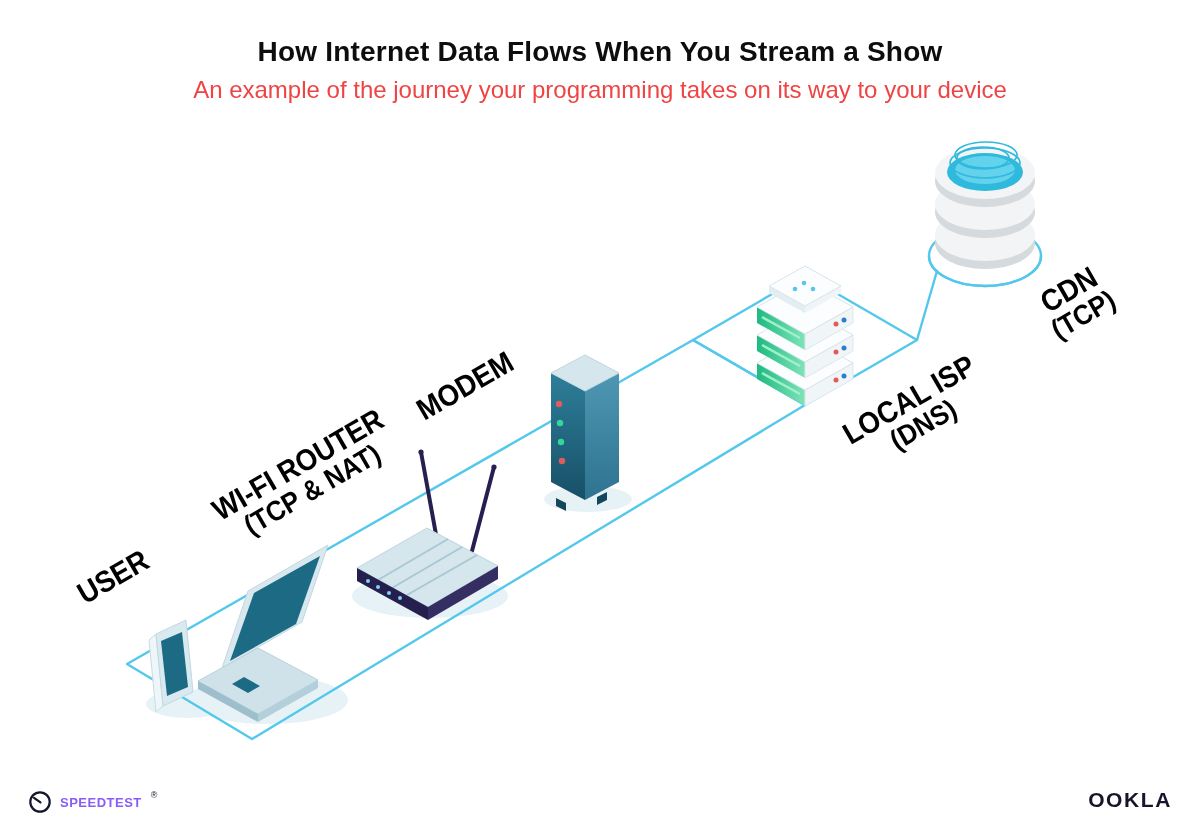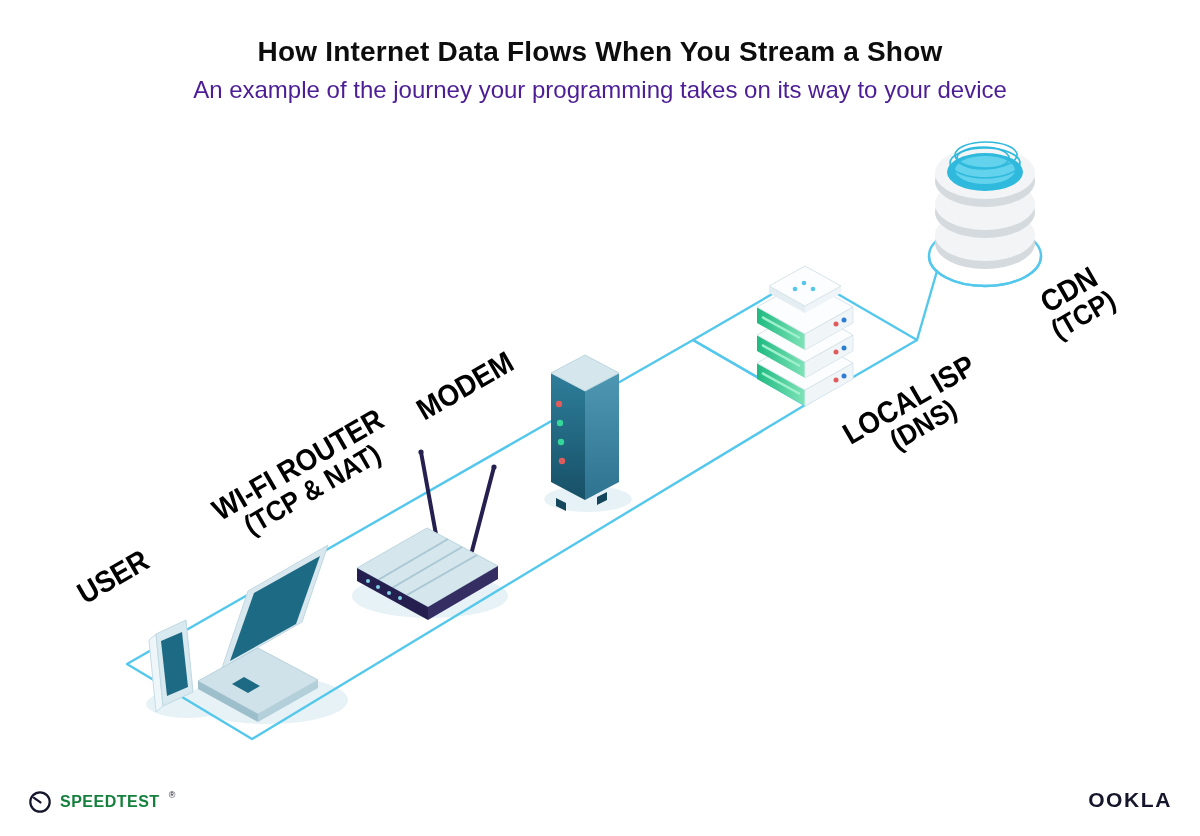--- a/index.html
+++ b/index.html
@@ -1,36 +1,36 @@
 <!DOCTYPE html>
 <html><head>
 <meta charset="utf-8">
 <style>
   html,body{margin:0;padding:0;background:#ffffff;}
   .canvas{position:relative;width:1200px;height:836px;background:#ffffff;overflow:hidden;
           font-family:"Liberation Sans",sans-serif;}
   
   .hdr{position:absolute;top:36px;left:0;width:100%;text-align:center;}
   .hdr h1{margin:0;font-size:28px;font-weight:700;color:#0d0d0d;letter-spacing:.2px;}
-  .hdr p{margin:8px 0 0;font-size:24px;font-weight:400;color:#4c1d95;}
+  .hdr p{margin:8px 0 0;font-size:24px;font-weight:400;color:#ef4444;}
   
   .diagram{position:absolute;inset:0;}
   .art{position:absolute;top:0;left:0;}
   .node-label{position:absolute;text-align:center;color:#000;font-weight:700;line-height:1.02;
               transform:rotate(-30deg) scaleX(.92);transform-origin:50% 50%;white-space:nowrap;}
   .node-label .main{display:block;font-size:30px;}
   .node-label .sub{display:block;font-size:28px;margin-top:-1px;}
   .lbl-user{left:33px;top:562px;width:160px;}
   .lbl-router{left:185px;top:448px;width:240px;}
   .lbl-modem{left:385px;top:371px;width:160px;}
   .lbl-isp{left:816px;top:383px;width:200px;}
   .lbl-cdn{left:1006px;top:273px;width:140px;}
   
   .footer-left{position:absolute;left:28px;bottom:22px;display:flex;align-items:center;gap:8px;}
-  .st-text{font-size:16px;font-weight:700;color:#15803d;letter-spacing:.5px;}
+  .st-text{font-size:13px;font-weight:700;color:#8b5cf6;letter-spacing:.5px;}
   .st-mark{font-size:9px;color:#15162b;position:relative;top:-7px;margin-left:1px;}
   .footer-right{position:absolute;right:28px;bottom:24px;}
   .ookla-text{font-size:21px;font-weight:700;color:#15162b;letter-spacing:1.6px;text-align:right;}
 </style>
 </head>
 <body>
 
 <div class="canvas">
 
   <div class="hdr">

